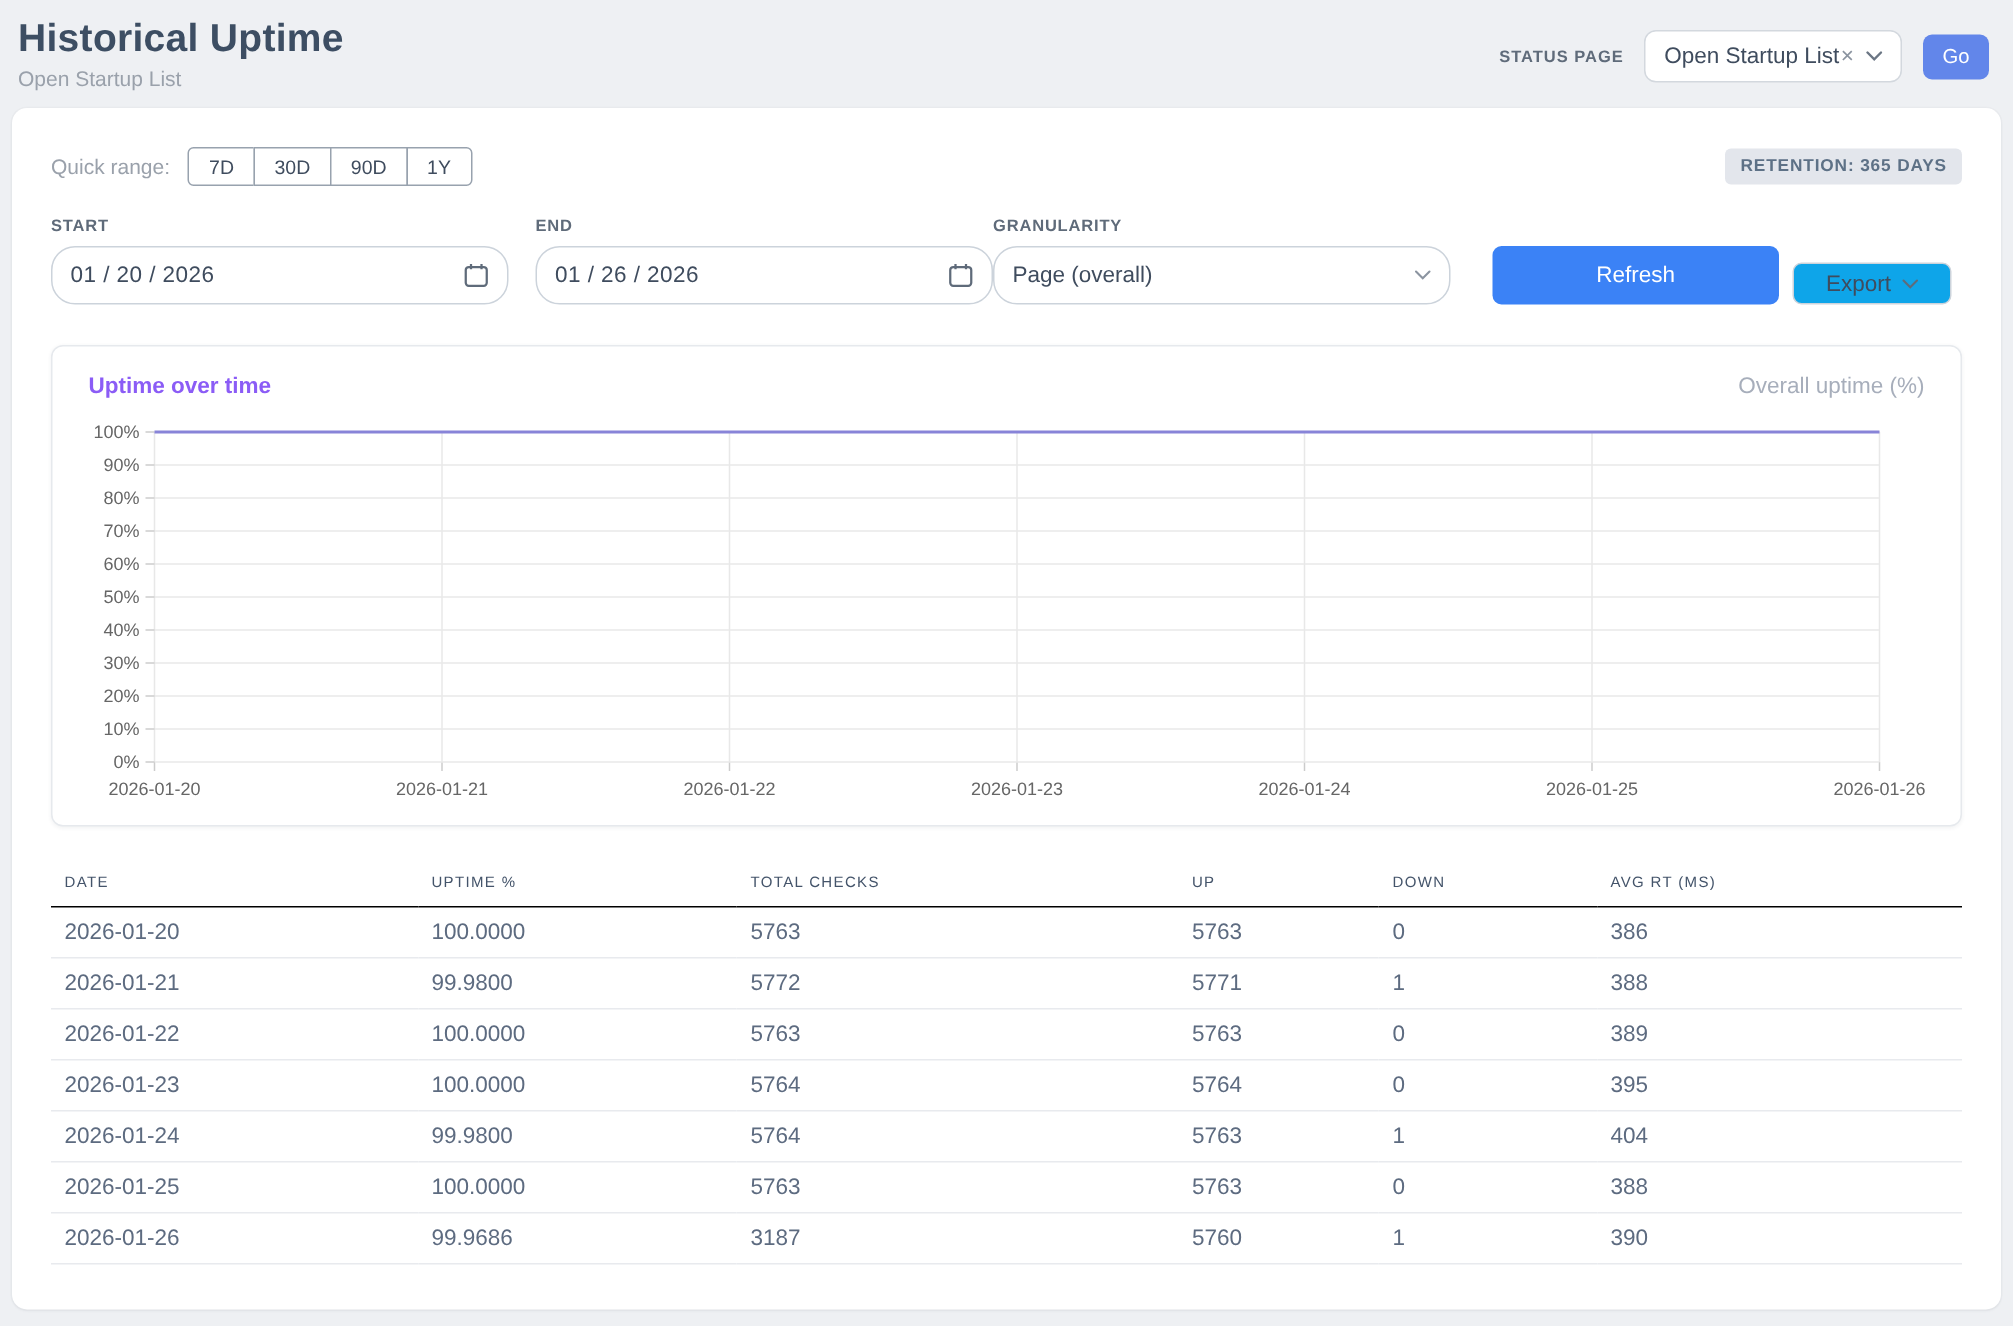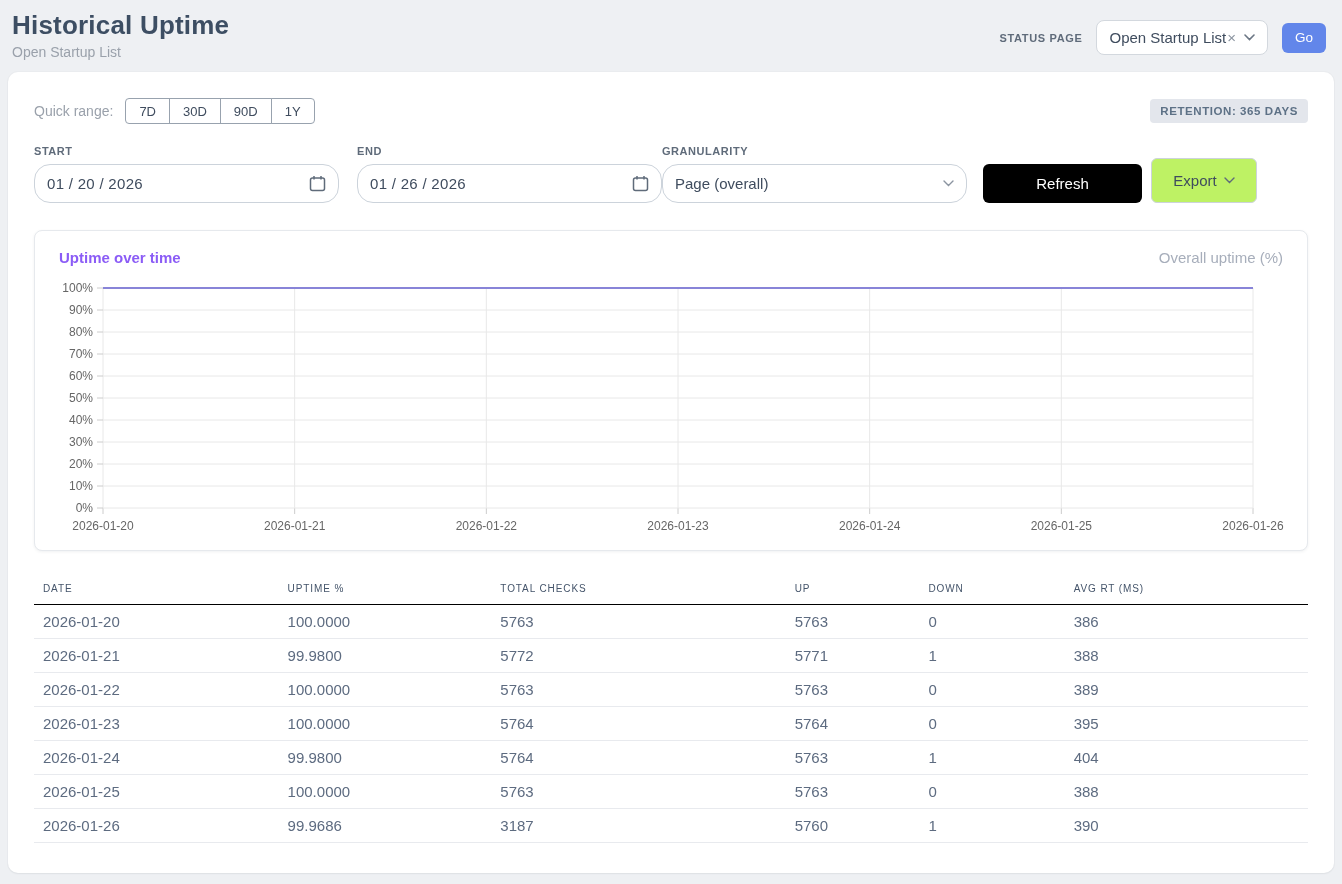--- a/index.html
+++ b/index.html
@@ -62,25 +62,25 @@
     height: 39px; border: 1px solid #ccd3db; border-radius: 16px; background: #fff;
     display: flex; align-items: center; padding: 0 12px; font-size: 15px; color: #3f4c5e;
   }
   .field-start, .field-end, .field-granularity { width: 305px; }
   .field-end { margin-left: 18px; }
   .field-granularity { }
   .date-value { letter-spacing: .3px; }
   .cal-icon { margin-left: auto; width: 17px; height: 17px; flex: none; }
   .select-chev { margin-left: auto; }
   .refresh-btn {
-    margin-left: 16px; width: 159px; height: 39px; background: #000000; color: #fff;
+    margin-left: 28px; width: 191px; height: 39px; background: #3b82f6; color: #fff;
     border: none; border-radius: 6px; font-size: 15px; cursor: pointer; font-family: inherit;
   }
   .export-btn {
-    margin-left: 9px; width: 106px; height: 45px; background: #bef264; color: #3f4c5e;
+    margin-left: 9px; width: 106px; height: 28px; background: #0ea5e9; color: #3f4c5e;
     border: 1px solid #ccd3db; border-radius: 6px; font-size: 15px; cursor: pointer;
     display: flex; align-items: center; justify-content: center; gap: 7px; font-family: inherit;
   }
 
   
   .chart-card {
     margin-top: 27px; border: 1px solid #e6e9ed; border-radius: 8px;
     box-shadow: 0 1px 3px rgba(40,50,70,.07); padding: 18px 0 12px 0; background: #fff;
   }
   .chart-head { display: flex; align-items: center; justify-content: space-between; padding: 0 24px; margin-bottom: 10px; }

